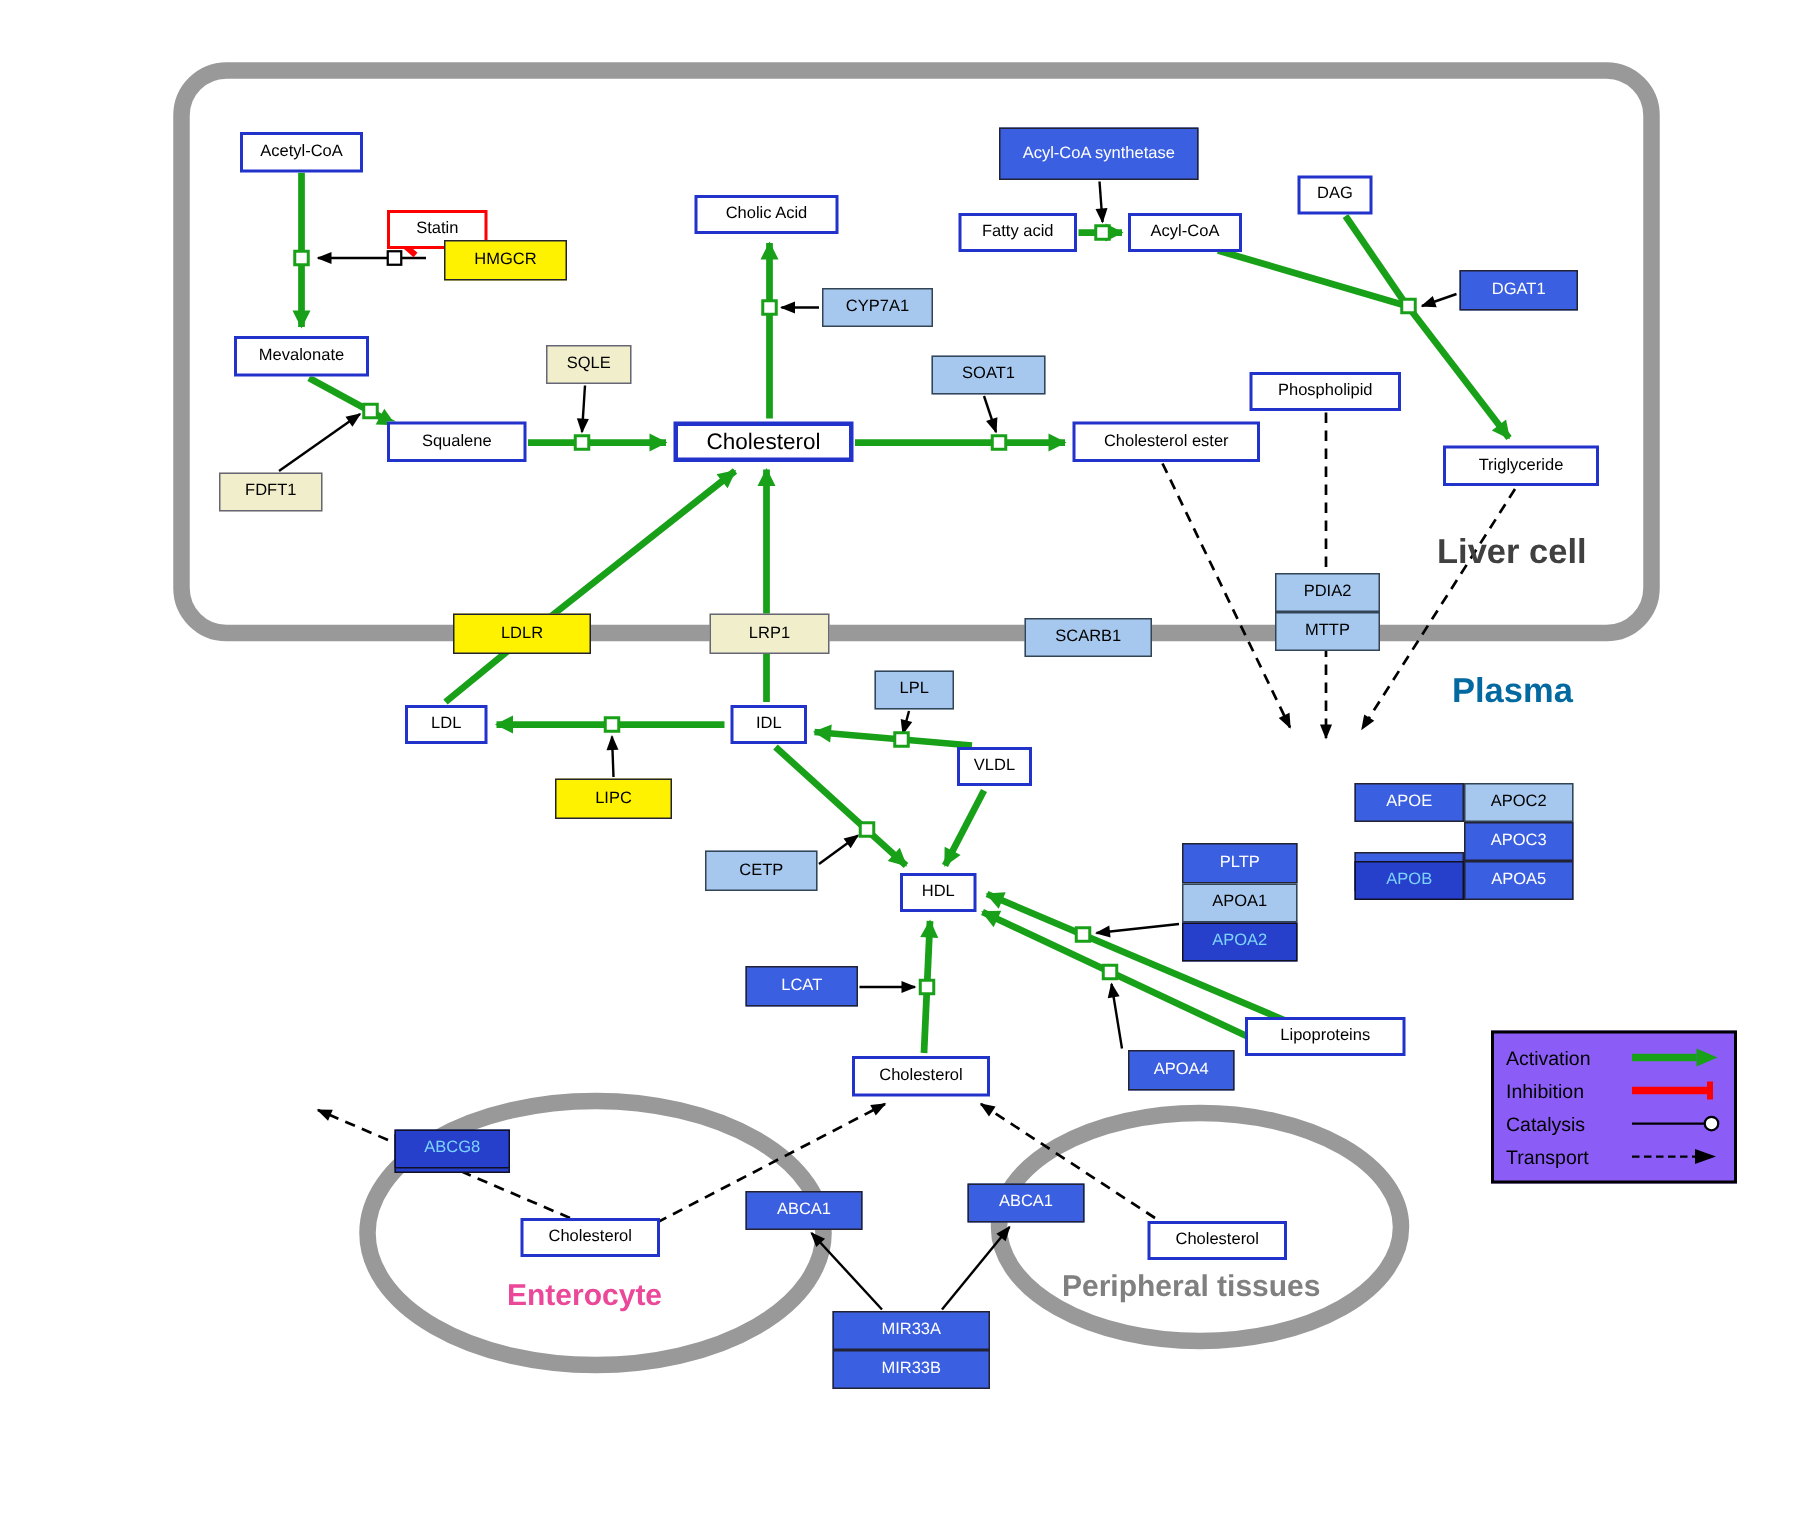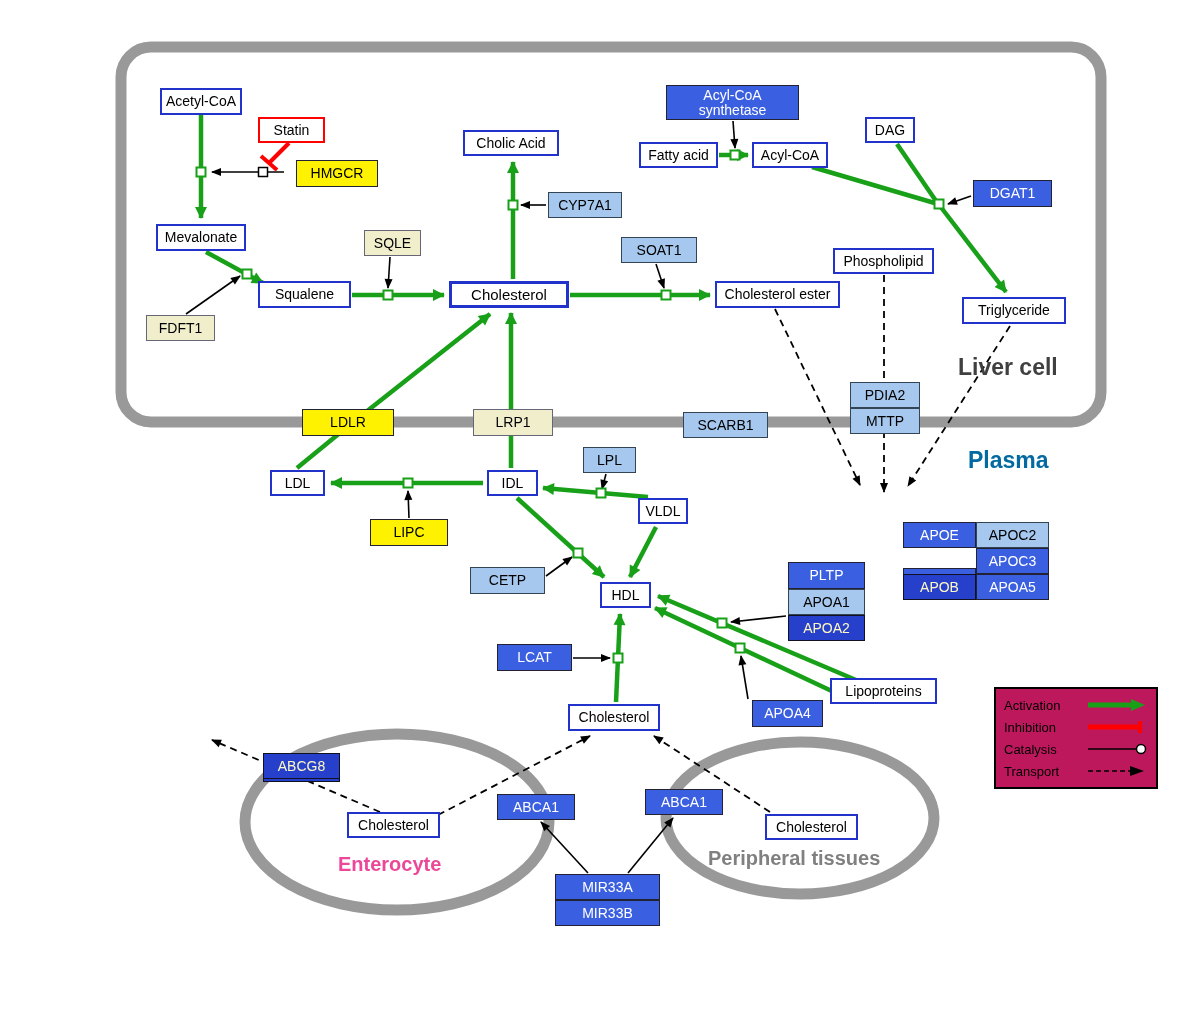--- a/index.html
+++ b/index.html
@@ -1,29 +1,29 @@
 <!DOCTYPE html>
 <html><head>
 <meta charset="utf-8">
 <style>
   html,body{margin:0;padding:0;background:#fff;}
   .stage{position:relative;width:1200px;height:1013px;background:#fff;font-family:"Liberation Sans",sans-serif;overflow:hidden;}
   svg.layer{position:absolute;left:0;top:0;}
   .node{position:absolute;box-sizing:border-box;display:flex;align-items:center;justify-content:center;
-        text-align:center;font-size:14px;line-height:1.05;color:#000;background:#fff;padding:1px 2px;}
+        text-align:center;font-size:11px;line-height:1.05;color:#000;background:#fff;padding:1px 2px;}
   .metab{background:#fff;border:2px solid #2233cc;}
   .strong{border-width:3px;font-size:15px;}
-  .redborder{background:#fff;border:2.5px solid #f00;}
+  .redborder{background:#fff;border:2.5px solid #f00;margin-top:23px;}
   .yellow{background:#fff200;border:1.5px solid #223;}
   .paleyellow{background:#f0eecb;border:1.5px solid #667;}
   .lightblue{background:#a6c8ee;border:1.5px solid #345;}
   .blue{background:#3a5fe0;border:1.5px solid #223;color:#fff;}
-  .darkblue{background:#2740cc;border:1.5px solid #112;color:#fef9c3;}
+  .darkblue{background:#2740cc;border:1.5px solid #112;color:#7dd3fc;}
   .clabel{position:absolute;font-weight:bold;white-space:nowrap;}
-  .legend{position:absolute;background:#be185d;border:2px solid #000;box-sizing:border-box;padding:5px 0;}
+  .legend{position:absolute;background:#8b5cf6;border:2px solid #000;box-sizing:border-box;padding:5px 0;}
   .lrow{display:flex;justify-content:space-between;align-items:center;height:22px;padding:0 8px;font-size:13px;color:#000;}
 </style>
 </head>
 <body>
 
 <div class="stage">
 
   <svg class="layer" width="1200" height="1013" viewBox="0 0 1200 1013">
     <defs>
       <marker id="mg" markerUnits="userSpaceOnUse" markerWidth="18" markerHeight="16" refX="12" refY="7" orient="auto">

